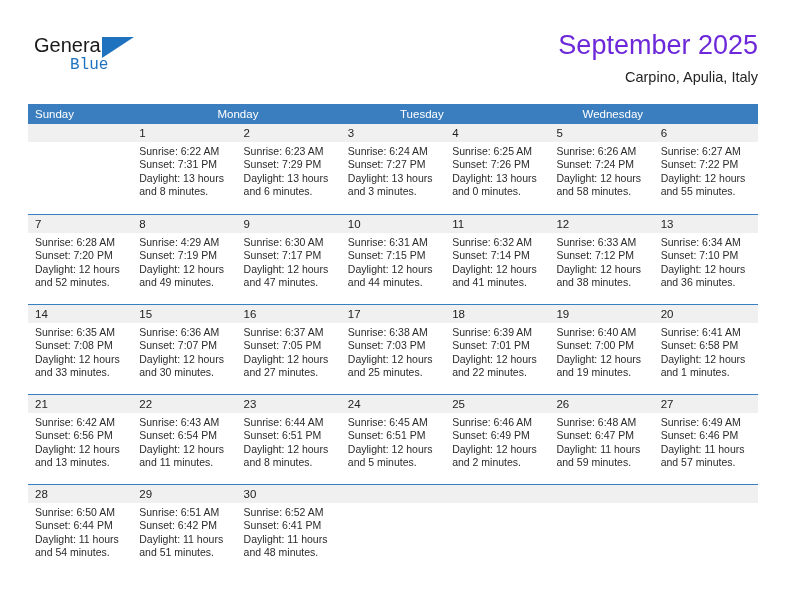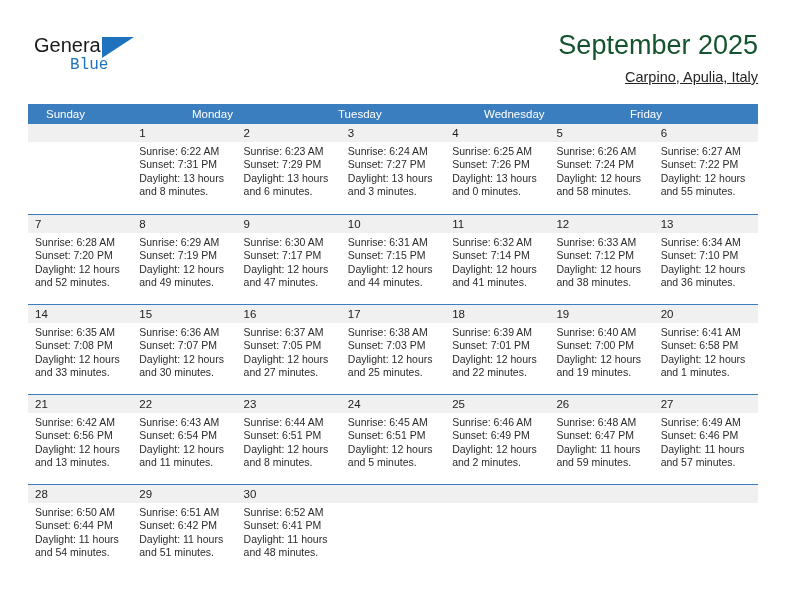--- a/index.html
+++ b/index.html
@@ -61,52 +61,51 @@
     font-family: Liberation Mono, monospace;
   }
   .title-block {
     position: absolute;
     right: 0;
     top: 0;
     text-align: right;
   }
   .cal-title {
     font-size: 27px;
-    color: #14532d;
+    color: #6d28d9;
     line-height: 34px;
     font-weight: normal;
     white-space: nowrap;
   }
   .cal-subtitle {
     font-size: 14.5px;
     color: #242424;
     line-height: 22px;
     margin-top: 4px;
     white-space: nowrap;
-    text-decoration: underline;
   }
 
   
   .calendar {
     position: absolute;
     left: 28px;
     top: 104px;
     width: 730px;
   }
   .dow-row {
     display: flex;
     background: #3b7ebf;
     height: 20px;
   }
   .dow {
     flex: 1 1 0;
     color: #ffffff;
     font-size: 11.5px;
     line-height: 20px;
-    padding-left: 18px;
+    padding-left: 7px;
     white-space: nowrap;
     overflow: hidden;
   }
   .week {
     display: flex;
     border-top: 1px solid #3b7ebf;
     height: 90px;
   }
   .week:first-of-type { border-top: none; }
   .cell {
@@ -156,21 +155,20 @@
 
   </div>
 
   <div class="calendar">
 
     <div class="dow-row">
       <div class="dow">Sunday</div>
       <div class="dow">Monday</div>
       <div class="dow">Tuesday</div>
       <div class="dow">Wednesday</div>
-      <div class="dow">Friday</div>
     </div>
 
     <div id="weeks-container">
         <div class="week">
           <div class="cell empty">
             <div class="daynum-band">
               <div class="daynum"></div>
             </div>
           </div>
           <div class="cell">
@@ -250,21 +248,21 @@
               <div class="cell-line">Sunset: 7:20 PM</div>
               <div class="cell-line">Daylight: 12 hours</div>
               <div class="cell-line">and 52 minutes.</div>
             </div>
           </div>
           <div class="cell">
             <div class="daynum-band">
               <div class="daynum">8</div>
             </div>
             <div class="cell-body">
-              <div class="cell-line">Sunrise: 6:29 AM</div>
+              <div class="cell-line">Sunrise: 4:29 AM</div>
               <div class="cell-line">Sunset: 7:19 PM</div>
               <div class="cell-line">Daylight: 12 hours</div>
               <div class="cell-line">and 49 minutes.</div>
             </div>
           </div>
           <div class="cell">
             <div class="daynum-band">
               <div class="daynum">9</div>
             </div>
             <div class="cell-body">

